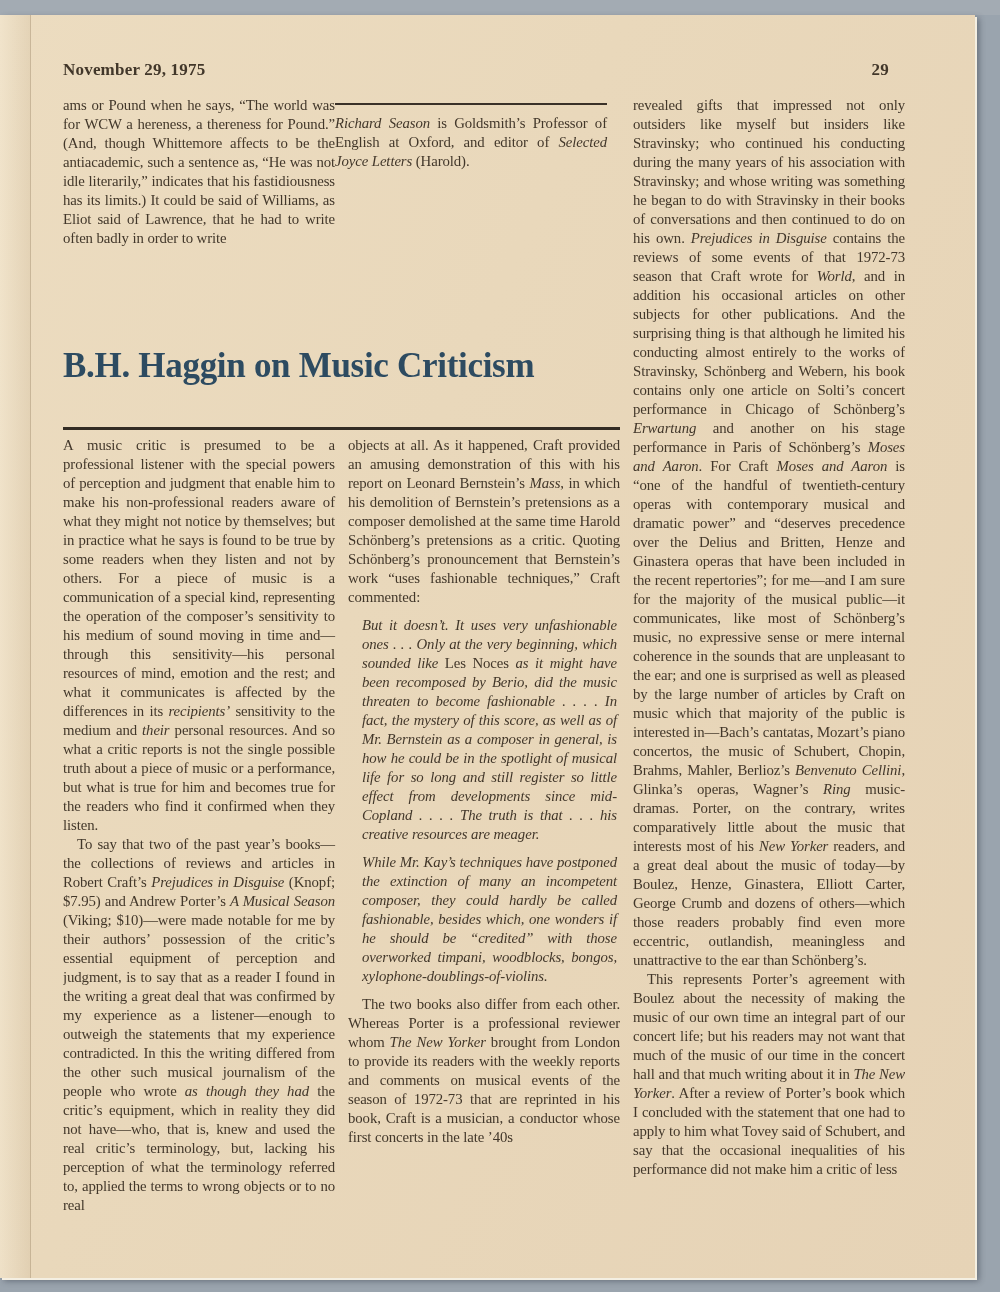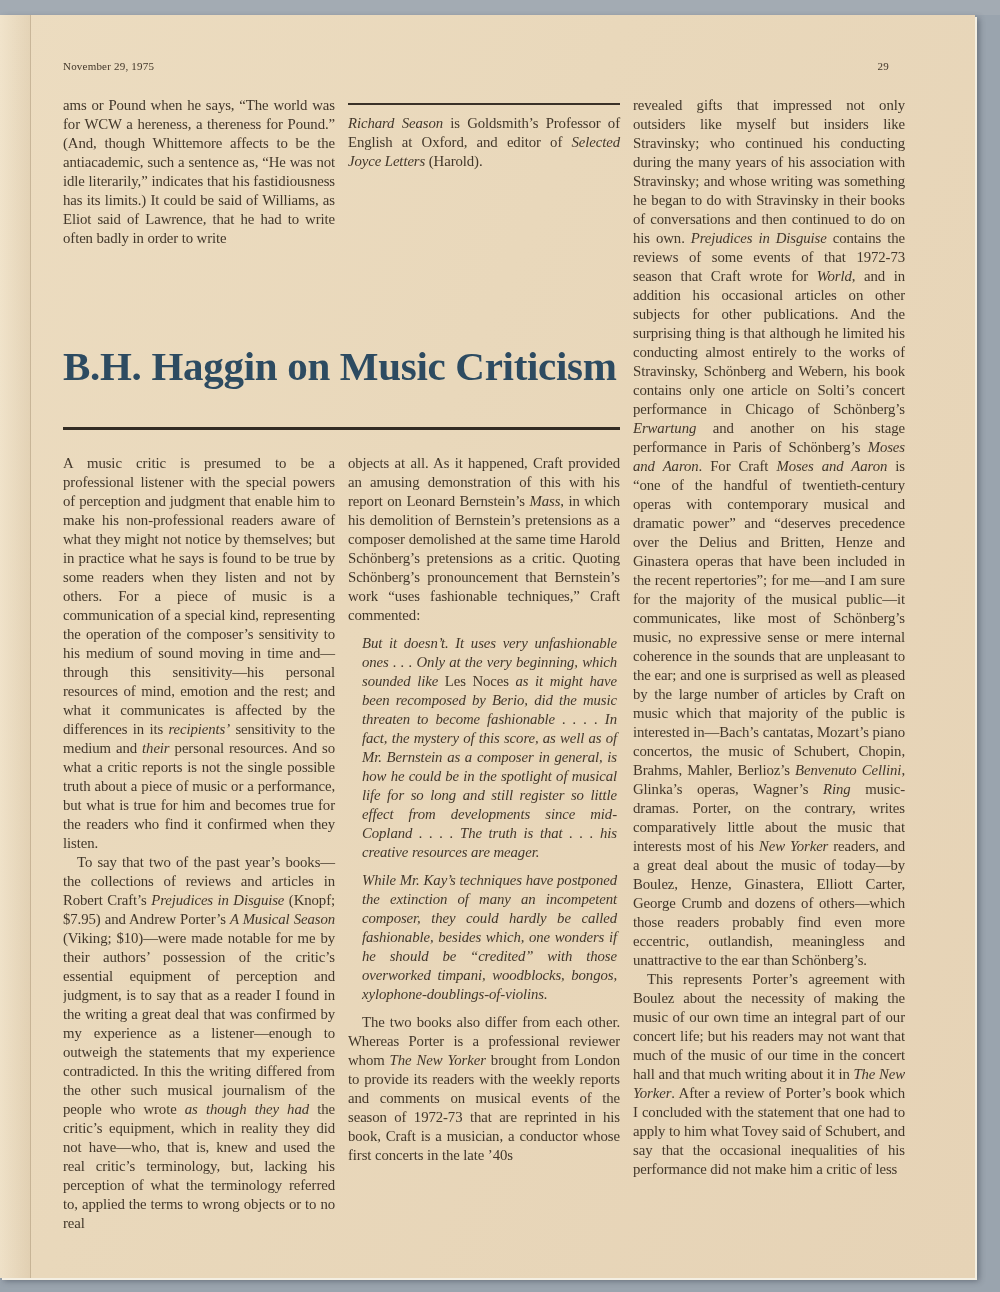--- a/index.html
+++ b/index.html
@@ -18,46 +18,46 @@
     position:absolute; left:30px; top:0; width:1px; height:100%;
     background:rgba(110,85,55,.28);
   }
   .left-edge-shade {
     position:absolute; left:0; top:0; width:30px; height:100%;
     background:linear-gradient(90deg, rgba(255,250,235,.25), rgba(120,95,60,.07));
   }
   .content { position:absolute; left:63px; top:45px; width:842px; color:#42372a; }
   .page-header {
     display:flex; justify-content:space-between; align-items:baseline;
-    font-size:11px; letter-spacing:.2px; margin-bottom:15px; height:21px;
+    font-size:17px; letter-spacing:.2px; margin-bottom:15px; height:21px;font-weight:bold;
   }
   .page-header .pn { margin-right:16px; }
   .grid { display:flex; gap:13px; }
   .left-group { width:557px; }
-  .two-col-top { display:flex; gap:13px; height:170px; }
+  .two-col-top { display:flex; height:170px; }
   .colw { width:272px; }
   p { margin:0; }
   .bodytext p.para, .bodytext p.quote, .topfrag p {
     font-size:14.8px; line-height:19px; text-align:justify;
     letter-spacing:-0.1px;
   }
   p.ind { text-indent:14px; }
   p.quote {
     font-style:italic; margin:9px 3px 9px 14px; text-align:justify;
   }
   .it { font-style:italic; }
   .rm { font-style:normal; }
   .byline-rule { height:2px; background:#3a3128; border:0; margin:7px 0 9px 0; }
   .byline p { font-size:14.8px; line-height:19px; text-align:justify; letter-spacing:-0.1px; }
   .article-title {
-    margin:77px 0 0 0; font-size:41px; line-height:46px; font-weight:bold;
+    margin:77px 0 0 0; font-size:35px; line-height:46px; font-weight:bold;
     color:#2d4b61; letter-spacing:-0.3px;
   }
   .article-rule { height:3px; background:#332c24; border:0; margin:38px 0 0 0; }
-  .two-col-body { display:flex; gap:13px; margin-top:24px; height:782px; overflow:hidden; }
+  .two-col-body { display:flex; gap:13px; margin-top:6px; height:782px; overflow:hidden; }
   .col3 { width:272px; height:1128px; overflow:hidden; }
 </style>
 </head>
 <body>
 
 <div class="backdrop-top"></div>
 
 <div class="page">
   <div class="left-edge-shade"></div>
   <div class="fold-line"></div>

